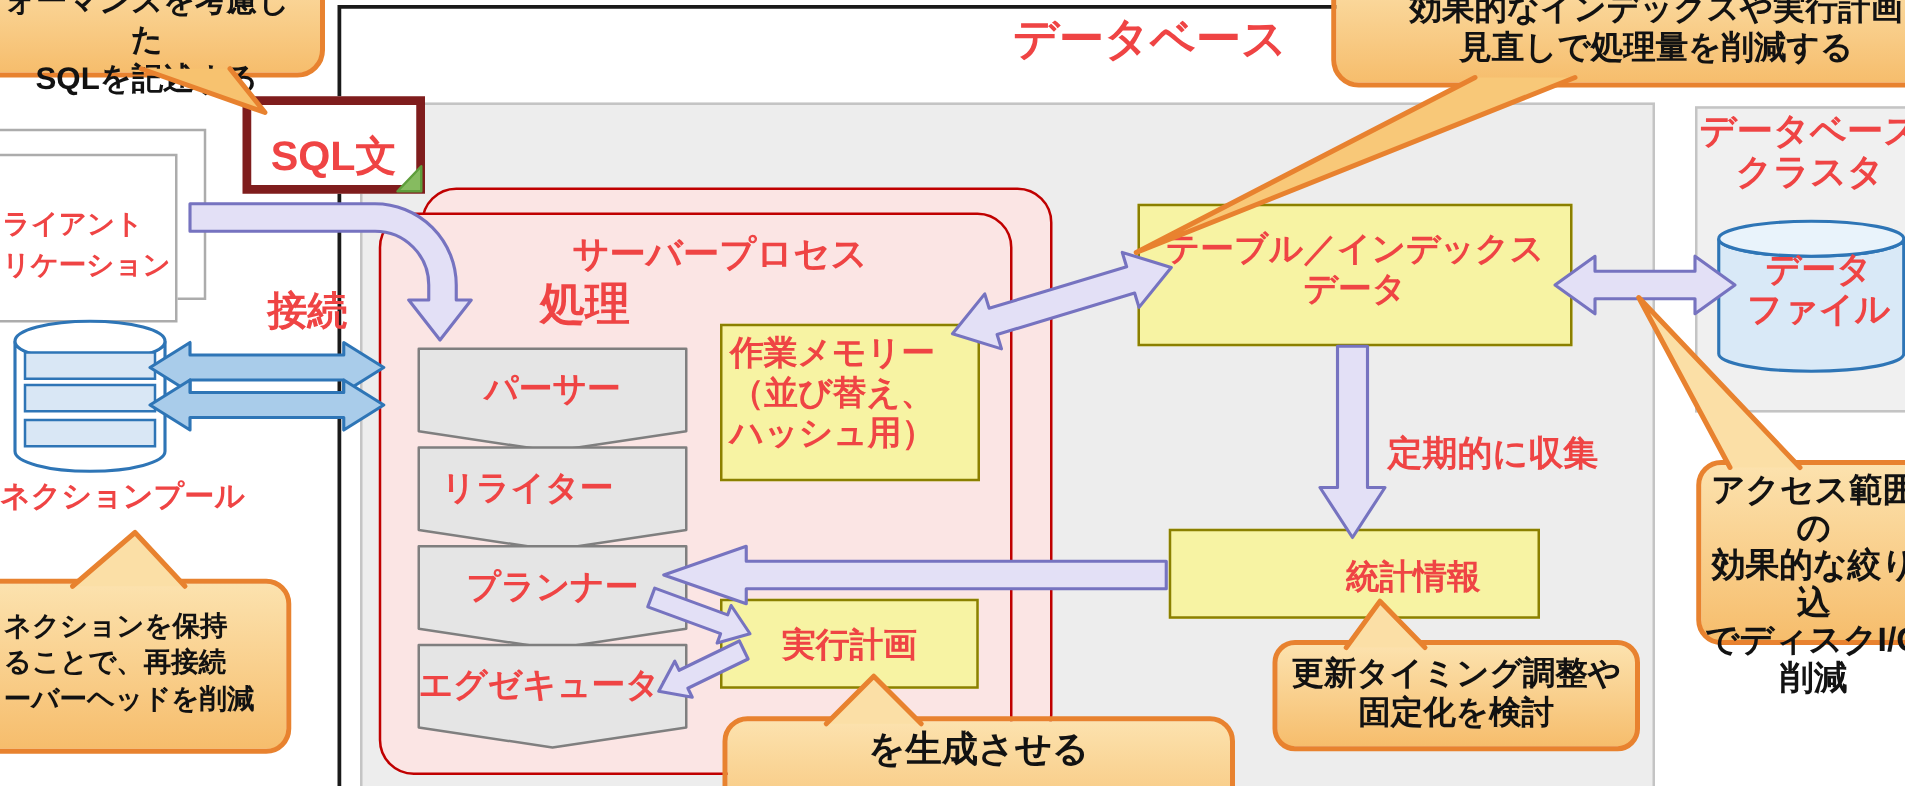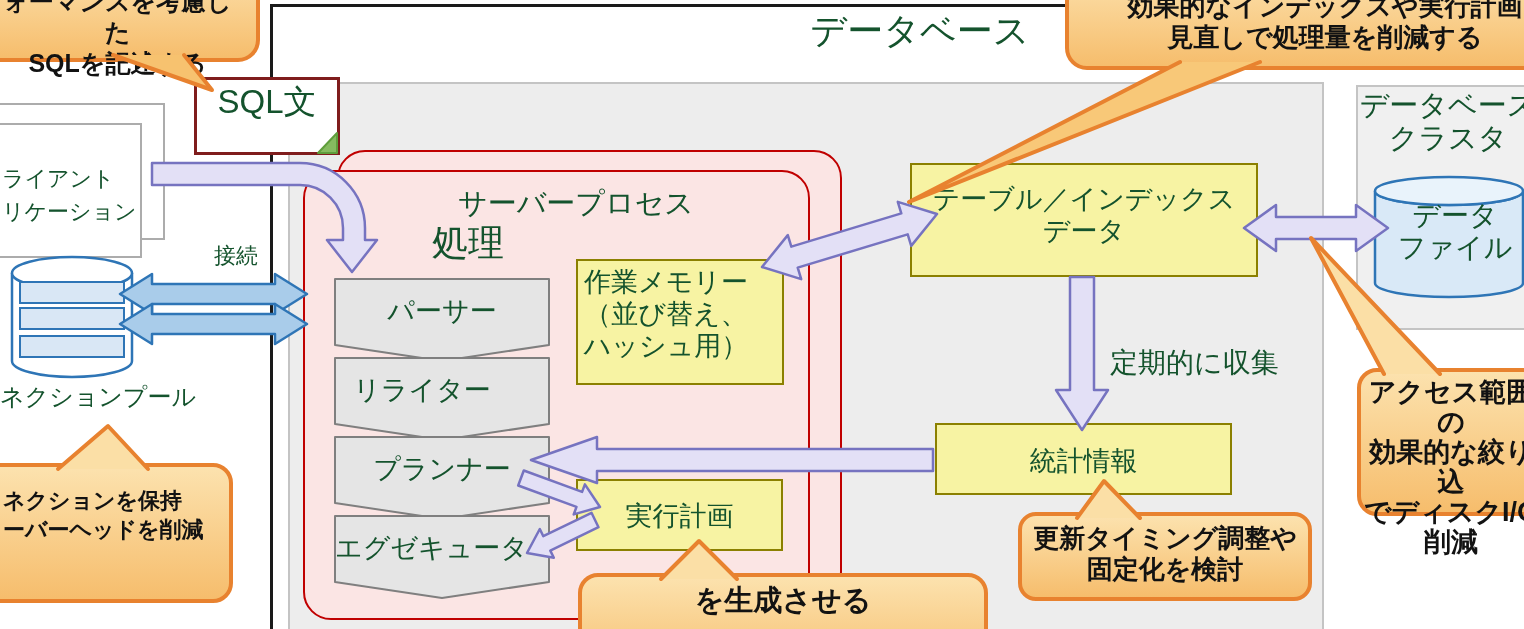--- a/index.html
+++ b/index.html
@@ -1,28 +1,28 @@
 <!DOCTYPE html>
 <html><head>
 <meta charset="utf-8">
 <style>
   html,body{margin:0;padding:0;background:#fff;}
   #stage{position:relative;width:1524px;height:629px;overflow:hidden;background:#fff;
          font-family:"Liberation Sans","DejaVu Sans",sans-serif;color:#111;}
   .abs{position:absolute;}
-  .lbl{font-weight:normal;color:#14532d;white-space:nowrap;}
+  .lbl{font-weight:bold;color:#ef4444;white-space:nowrap;}
   .ctr{text-align:center;}
   .box{position:absolute;box-sizing:border-box;}
   .dbrect{border:3px solid #1a1a1a;background:#fff;z-index:1;}
   .graybox{background:#EDEDED;border:2px solid #C4C4C4;z-index:1;}
   .clusterbox{background:#F0F0F0;border:2px solid #C4C4C4;z-index:1;}
   .pinkbox{background:#FBE5E4;border:2.5px solid #C00000;border-radius:28px;z-index:2;}
   .clientbox{background:#fff;border:2px solid #ACACAC;z-index:2;}
   .yellowbox{background:#F7F3A3;border:2.5px solid #8B8000;z-index:3;}
-  .sqlbox{background:#fff;border:3px solid #7f1d1d;z-index:8;display:flex;align-items:flex-start;justify-content:center;}
+  .sqlbox{background:#fff;border:7px solid #7f1d1d;z-index:8;display:flex;align-items:flex-end;justify-content:center;}
   .callout{position:absolute;box-sizing:border-box;border:4px solid #E8822F;border-radius:20px;
            background:linear-gradient(180deg,#FCE2AE 0%,#F6BD6C 100%);z-index:9;}
   .callout-text{position:absolute;z-index:10;font-weight:bold;color:#121212;}
   .z5{z-index:5;} .z6{z-index:6;} .z7{z-index:7;} .z11{z-index:11;}
   svg{position:absolute;left:0;top:0;pointer-events:none;}
   .l{display:block;}
 </style>
 </head>
 <body>
 
@@ -61,23 +61,23 @@
   <div class="box yellowbox" style="left:576px;top:479px;width:207px;height:72px;"></div>
   <div class="abs lbl ctr z6" style="left:576px;top:498px;width:207px;font-size:27px;">実行計画</div>
 
   <div class="box yellowbox" style="left:910px;top:163px;width:348px;height:114px;"></div>
   <div class="abs lbl ctr z6" style="left:910px;top:183px;width:348px;font-size:27px;line-height:32px;">
     <span class="l">テーブル／インデックス</span>
     <span class="l">データ</span>
   </div>
 
   <div class="box yellowbox" style="left:935px;top:423px;width:297px;height:72px;"></div>
-  <div class="abs lbl ctr z6" style="left:935px;top:443px;width:297px;font-size:27px;">統計情報</div>
+  <div class="abs lbl ctr z6" style="left:982px;top:443px;width:297px;font-size:27px;">統計情報</div>
 
-  <div class="abs lbl z6" style="left:214px;top:241px;font-size:22px;">接続</div>
+  <div class="abs lbl z6" style="left:214px;top:227px;font-size:32px;">接続</div>
   <div class="abs lbl z6" style="left:1110px;top:344px;font-size:28px;">定期的に収集</div>
   <div class="abs lbl z6" style="left:0px;top:381px;font-size:24px;">ネクションプール</div>
   <div class="abs lbl z6" style="left:1380px;top:200px;width:150px;font-size:28px;line-height:32px;text-align:center;">
     <span class="l">データ</span>
     <span class="l">ファイル</span>
   </div>
 
   <svg class="z5" width="1524" height="629" viewBox="0 0 1524 629">
     <g fill="#E5E5E5" stroke="#7F7F7F" stroke-width="2" stroke-linejoin="round">
       <polygon points="335,279 549,279 549,345 442,361 335,345"></polygon>
@@ -134,20 +134,21 @@
 
   <div class="callout" style="left:1065px;top:-34px;width:520px;height:104px;border-radius:22px;"></div>
   <div class="callout-text ctr" style="left:1065px;top:-9px;width:520px;font-size:26px;line-height:31px;">
     <span class="l">効果的なインデックスや実行計画</span>
     <span class="l">見直しで処理量を削減する</span>
   </div>
 
   <div class="callout" style="left:-45px;top:463px;width:278px;height:140px;"></div>
   <div class="callout-text" style="left:3px;top:486px;font-size:22px;line-height:29px;">
     <span class="l">ネクションを保持</span>
+    <span class="l">ることで、再接続</span>
     <span class="l">ーバーヘッドを削減</span>
   </div>
 
   <div class="callout" style="left:578px;top:573px;width:410px;height:110px;"></div>
   <div class="callout-text ctr" style="left:578px;top:584px;width:410px;font-size:29px;line-height:33px;">
     <span class="l">を生成させる</span>
   </div>
 
   <div class="callout" style="left:1018px;top:512px;width:294px;height:89px;border-radius:18px;"></div>
   <div class="callout-text ctr" style="left:1018px;top:523px;width:294px;font-size:26px;line-height:31px;">

